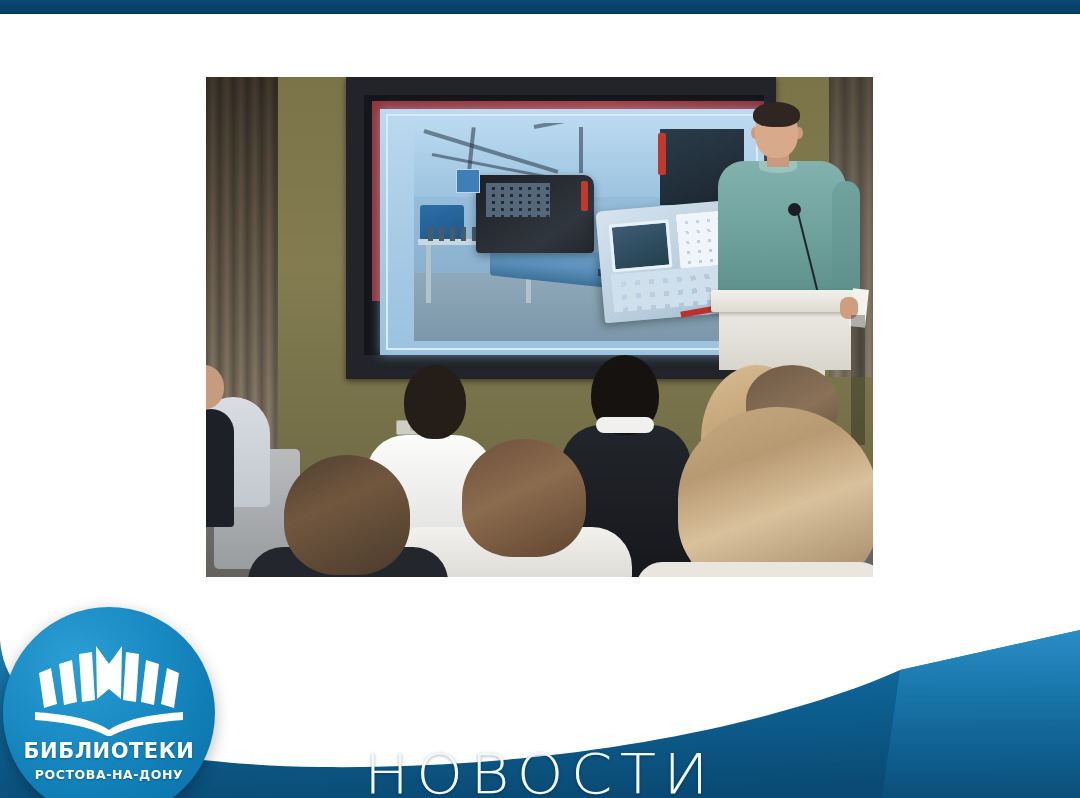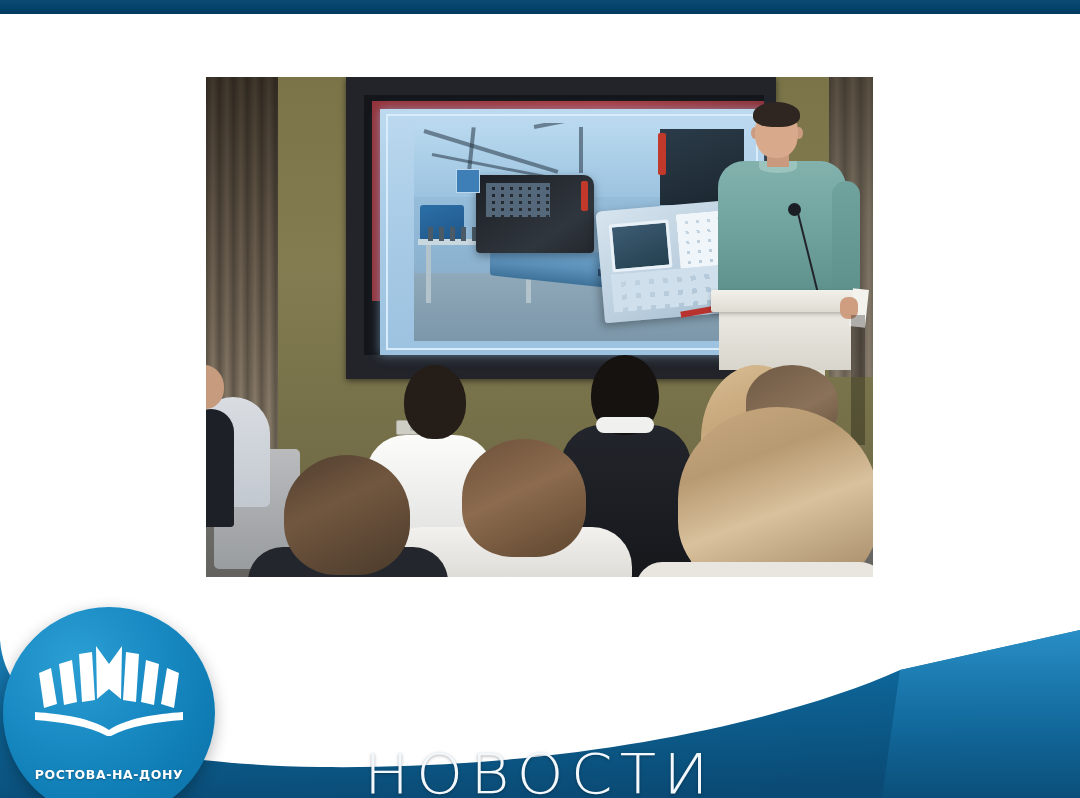--- a/index.html
+++ b/index.html
@@ -684,16 +684,17 @@
         <path d="M146,31 L134,26 L128,62 L141,66 Z"></path>
         <path d="M126,22 L113,18 L108,60 L121,63 Z"></path>
         <path d="M106,12 L93,10 L90,58 L103,60 Z"></path>
 
         <path d="M63,4 L76,22 L89,4 L88,57 L76,47 L64,57 Z"></path>
 
         <path d="M2,70 C30,72 58,76 76,88 C94,76 122,72 150,70 L150,78 C124,80 96,84 78,94 L74,94
                  C56,84 28,80 2,78 Z"></path>
       </g>
     </svg>
+    <div class="logo-name">БИБЛИОТЕКИ</div>
     <div class="logo-sub">РОСТОВА-НА-ДОНУ</div>
   </div>
 
 </div>
 
 </body></html>

